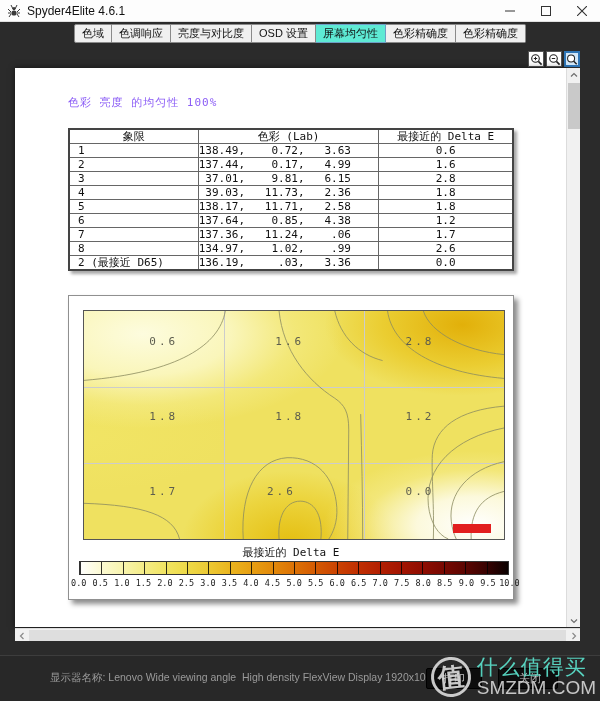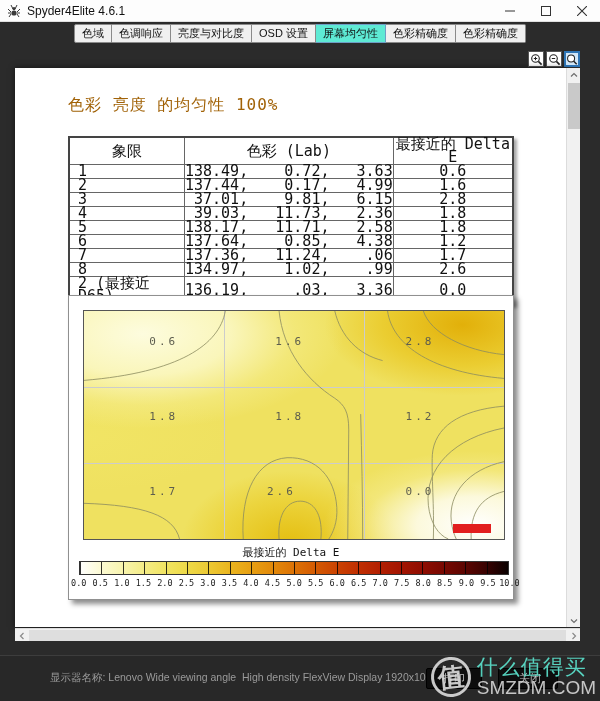--- a/index.html
+++ b/index.html
@@ -28,26 +28,26 @@
 
   
   .zoomtools { position:absolute; top:29px; right:20px; display:flex; gap:2px; }
   .ztool { width:16px; height:16px; background:#fff; border:1px solid #555;
            display:flex; align-items:center; justify-content:center; }
   .ztool.selected { background:#d2e7f8; border:2px solid #2e75b6; }
 
   
   .page { position:absolute; left:15px; top:46px; width:551px; height:559px; background:#fff;
           box-shadow:0 0 6px rgba(0,0,0,0.55); overflow:hidden; }
-  .report-title { position:absolute; left:53px; top:27px; font-size:16px; color:#a16207;
+  .report-title { position:absolute; left:53px; top:27px; font-size:11px; color:#8b5cf6;
                   font-family:"DejaVu Sans Mono", monospace; letter-spacing:1px;text-align:center; }
 
   
-  table.datatable { position:absolute; left:53px; top:68px; width:446px; border-collapse:collapse;
-                    font-family:"DejaVu Sans Mono", monospace; font-size:15px; color:#111;
+  table.datatable { position:absolute; left:53px; top:60px; width:446px; border-collapse:collapse;
+                    font-family:"DejaVu Sans Mono", monospace; font-size:11px; color:#111;
                     border:2px solid #444; box-shadow:3px 3px 3px rgba(0,0,0,0.35); background:#fff; }
   .datatable th, .datatable td { border:1px solid #666; height:14px; line-height:13px; padding:0; }
   .datatable th { font-weight:normal; text-align:center; }
   .col-q  { width:130px; }
   .col-lab{ width:181px; }
   .col-de { width:135px; }
   td.q-cell   { text-align:left; padding-left:8px; }
   td.lab-cell { text-align:left; white-space:pre; }
   td.de-cell  { text-align:center; }
 

